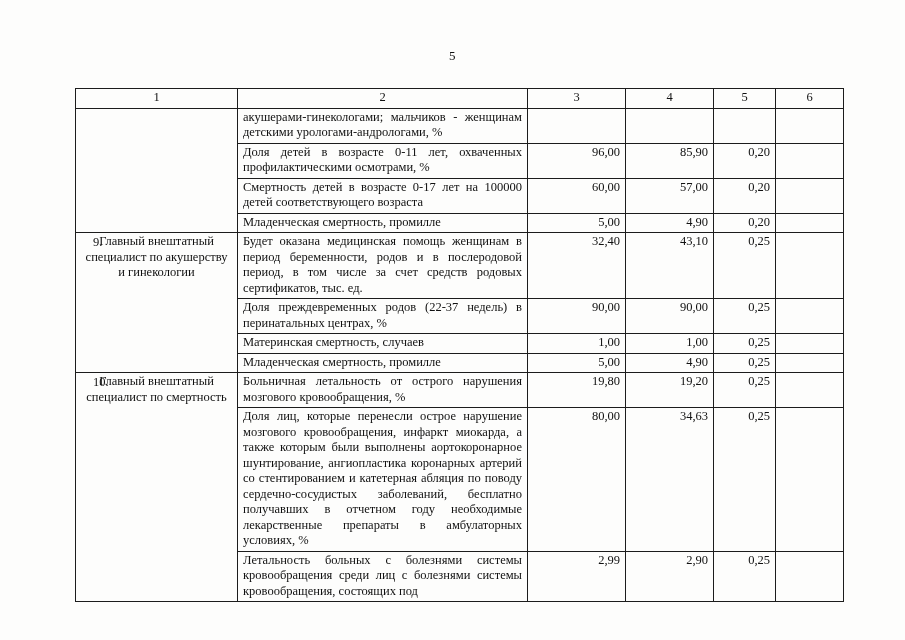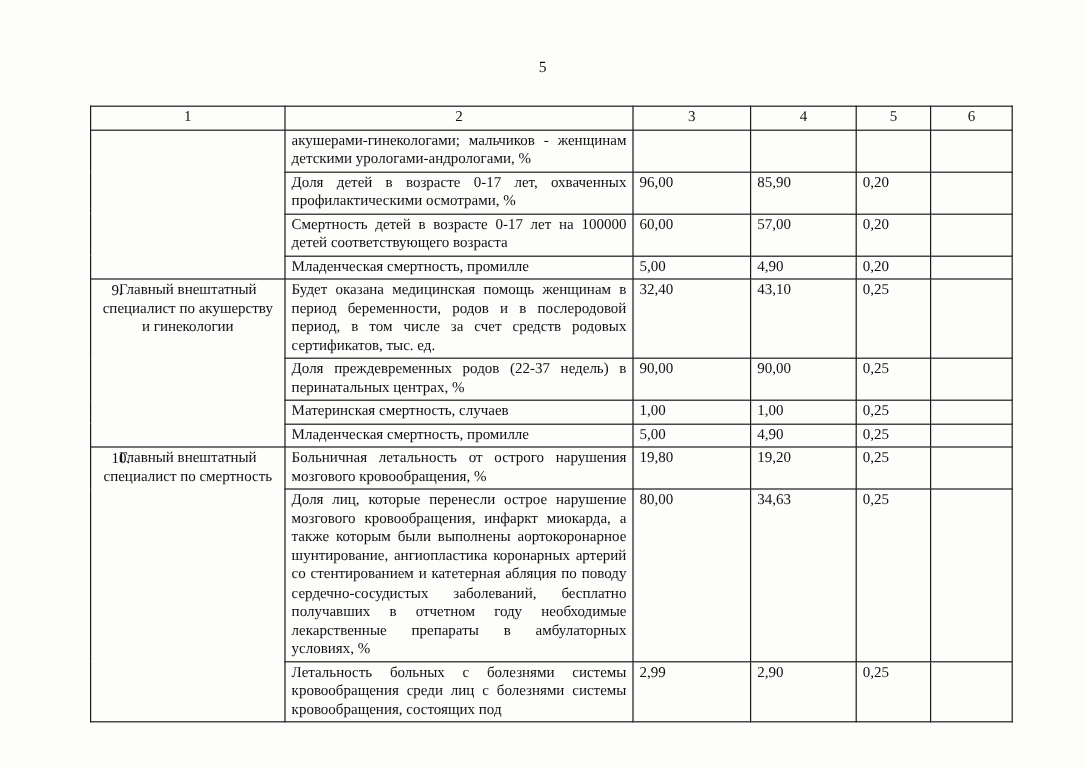--- a/index.html
+++ b/index.html
@@ -61,21 +61,21 @@
   td.col1 .row-num {
     position: absolute;
     left: 17px;
     top: 2px;
   }
   td.col2 {
     text-align: justify;
     text-justify: inter-word;
   }
   td.colv {
-    text-align: left;
+    text-align: right;
     vertical-align: bottom;
     padding-bottom: 2px;
   }
   td.col6 {
     background: transparent;
   }
 </style>
 </head>
 <body>
 
@@ -109,21 +109,21 @@
           <span class="row-num"></span>
           <span></span>
         </td>
         <td class="col2">акушерами-гинекологами; мальчиков - женщинам детскими урологами-андрологами, %</td>
         <td class="colv"></td>
         <td class="colv"></td>
         <td class="colv"></td>
         <td class="col6"></td>
       </tr>
       <tr>
-        <td class="col2">Доля детей в возрасте 0-17 лет, охваченных профилактическими осмотрами, %</td>
+        <td class="col2">Доля детей в возрасте 0-11 лет, охваченных профилактическими осмотрами, %</td>
         <td class="colv">96,00</td>
         <td class="colv">85,90</td>
         <td class="colv">0,20</td>
         <td class="col6"></td>
       </tr>
       <tr>
         <td class="col2">Смертность детей в возрасте 0-17 лет на 100000 детей соответствующего возраста</td>
         <td class="colv">60,00</td>
         <td class="colv">57,00</td>
         <td class="colv">0,20</td>

